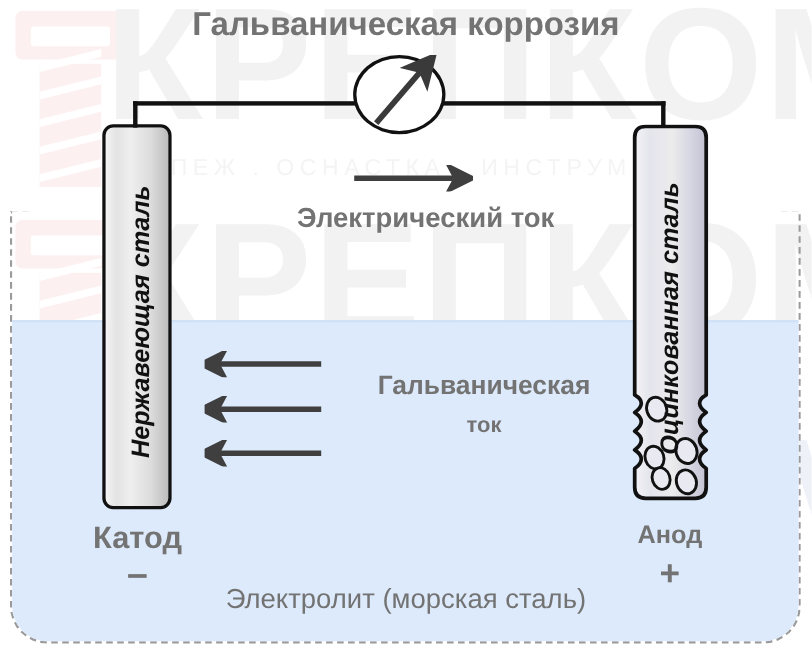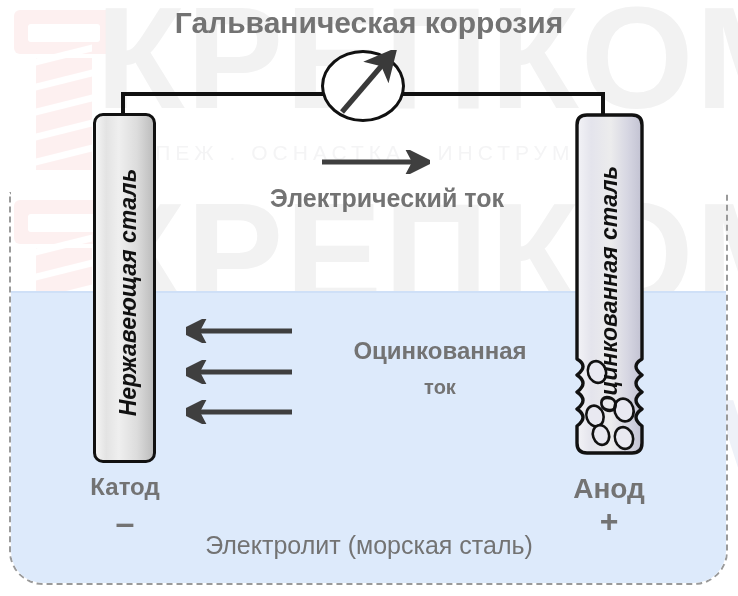--- a/index.html
+++ b/index.html
@@ -110,29 +110,29 @@
   #current-mid-1{
     left:310px;top:337px;width:260px;text-align:center;
     font-size:24px;font-weight:bold;
   }
   #current-mid-2{
     left:310px;top:376px;width:260px;text-align:center;
     font-size:20px;font-weight:bold;
   }
   #cathode-name{
     left:50px;top:473px;width:150px;text-align:center;
-    font-size:24px;font-weight:bold;
+    font-size:28px;font-weight:bold;
   }
   #cathode-sign{
     left:50px;top:507px;width:150px;text-align:center;
     font-size:34px;font-weight:bold;line-height:0.9;
   }
   #anode-name{
     left:534px;top:473px;width:150px;text-align:center;
-    font-size:28px;font-weight:bold;
+    font-size:23px;font-weight:bold;
   }
   #anode-sign{
     left:534px;top:507px;width:150px;text-align:center;
     font-size:32px;font-weight:bold;line-height:0.9;
   }
   #electrolyte-label{
     left:0;top:531px;width:738px;text-align:center;
     font-size:25px;
   }
 </style>
@@ -277,21 +277,21 @@
         <path d="M0,0 L6,3 L0,6 L1.6,3 z" fill="#3f3f3f"></path>
       </marker>
     </defs>
     <line x1="106" y1="12" x2="14" y2="12" stroke="#3f3f3f" stroke-width="5" marker-end="url(#headL3)"></line>
   </svg>
 
   <div class="lbl" id="title">Гальваническая коррозия</div>
 
   <div class="lbl" id="current-top-label">Электрический ток</div>
 
-  <div class="lbl" id="current-mid-1">Оцинкованная</div>
+  <div class="lbl" id="current-mid-1">Гальваническая</div>
   <div class="lbl" id="current-mid-2">ток</div>
 
   <div class="lbl" id="cathode-name">Катод</div>
   <div class="lbl" id="cathode-sign">–</div>
 
   <div class="lbl" id="anode-name">Анод</div>
   <div class="lbl" id="anode-sign">+</div>
 
   <div class="lbl" id="electrolyte-label">Электролит (морская сталь)</div>
 

